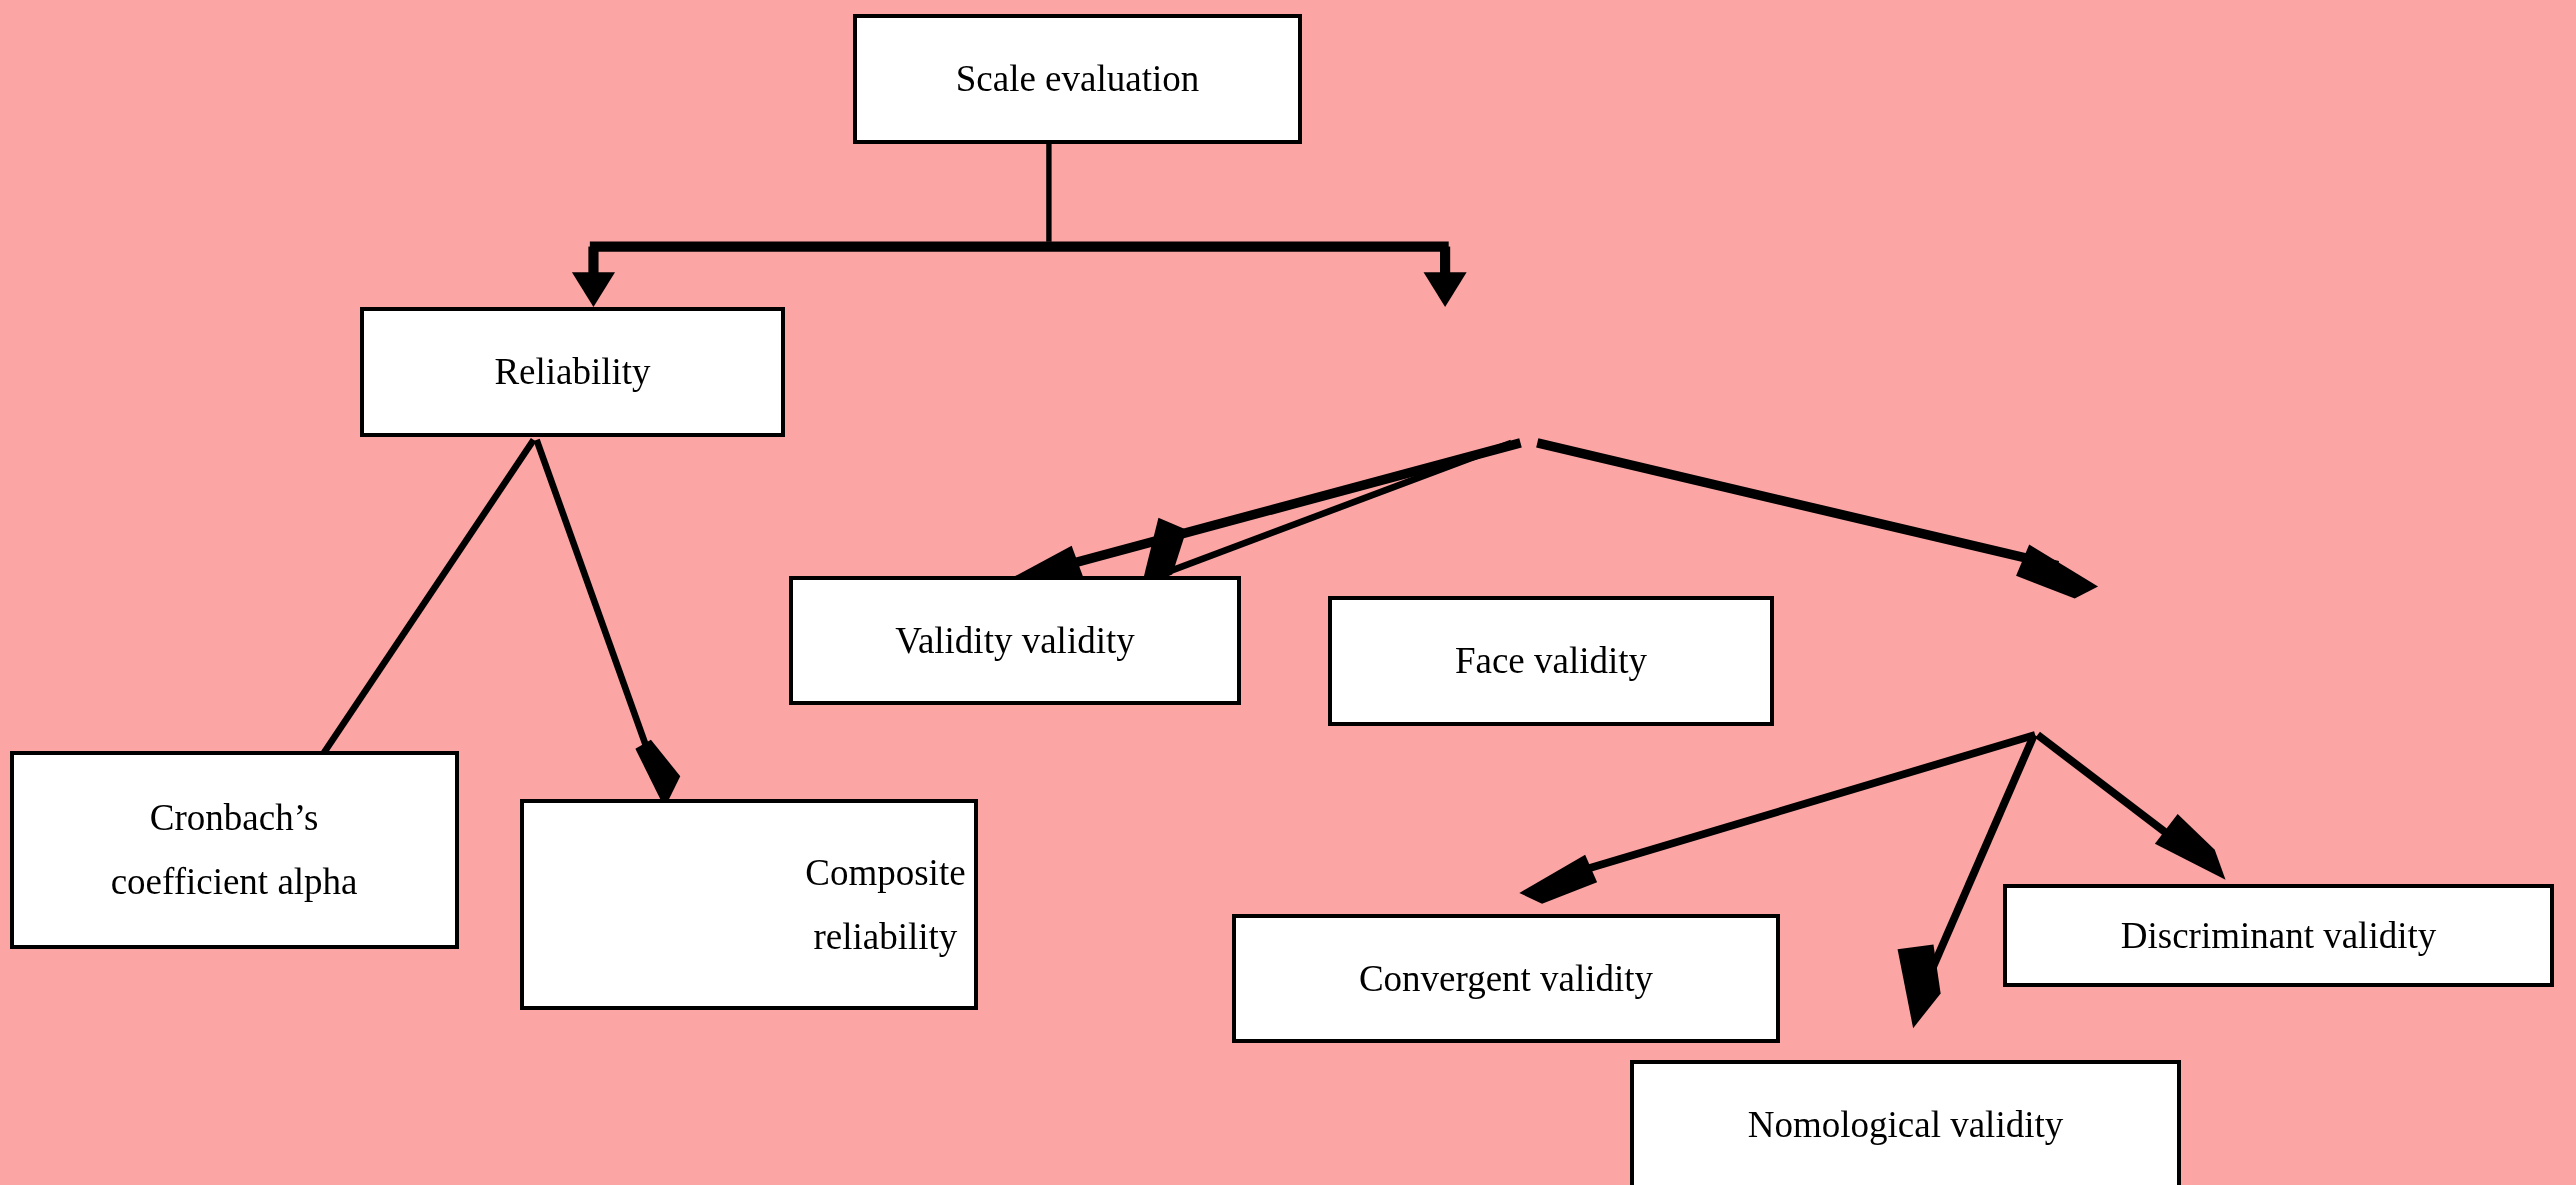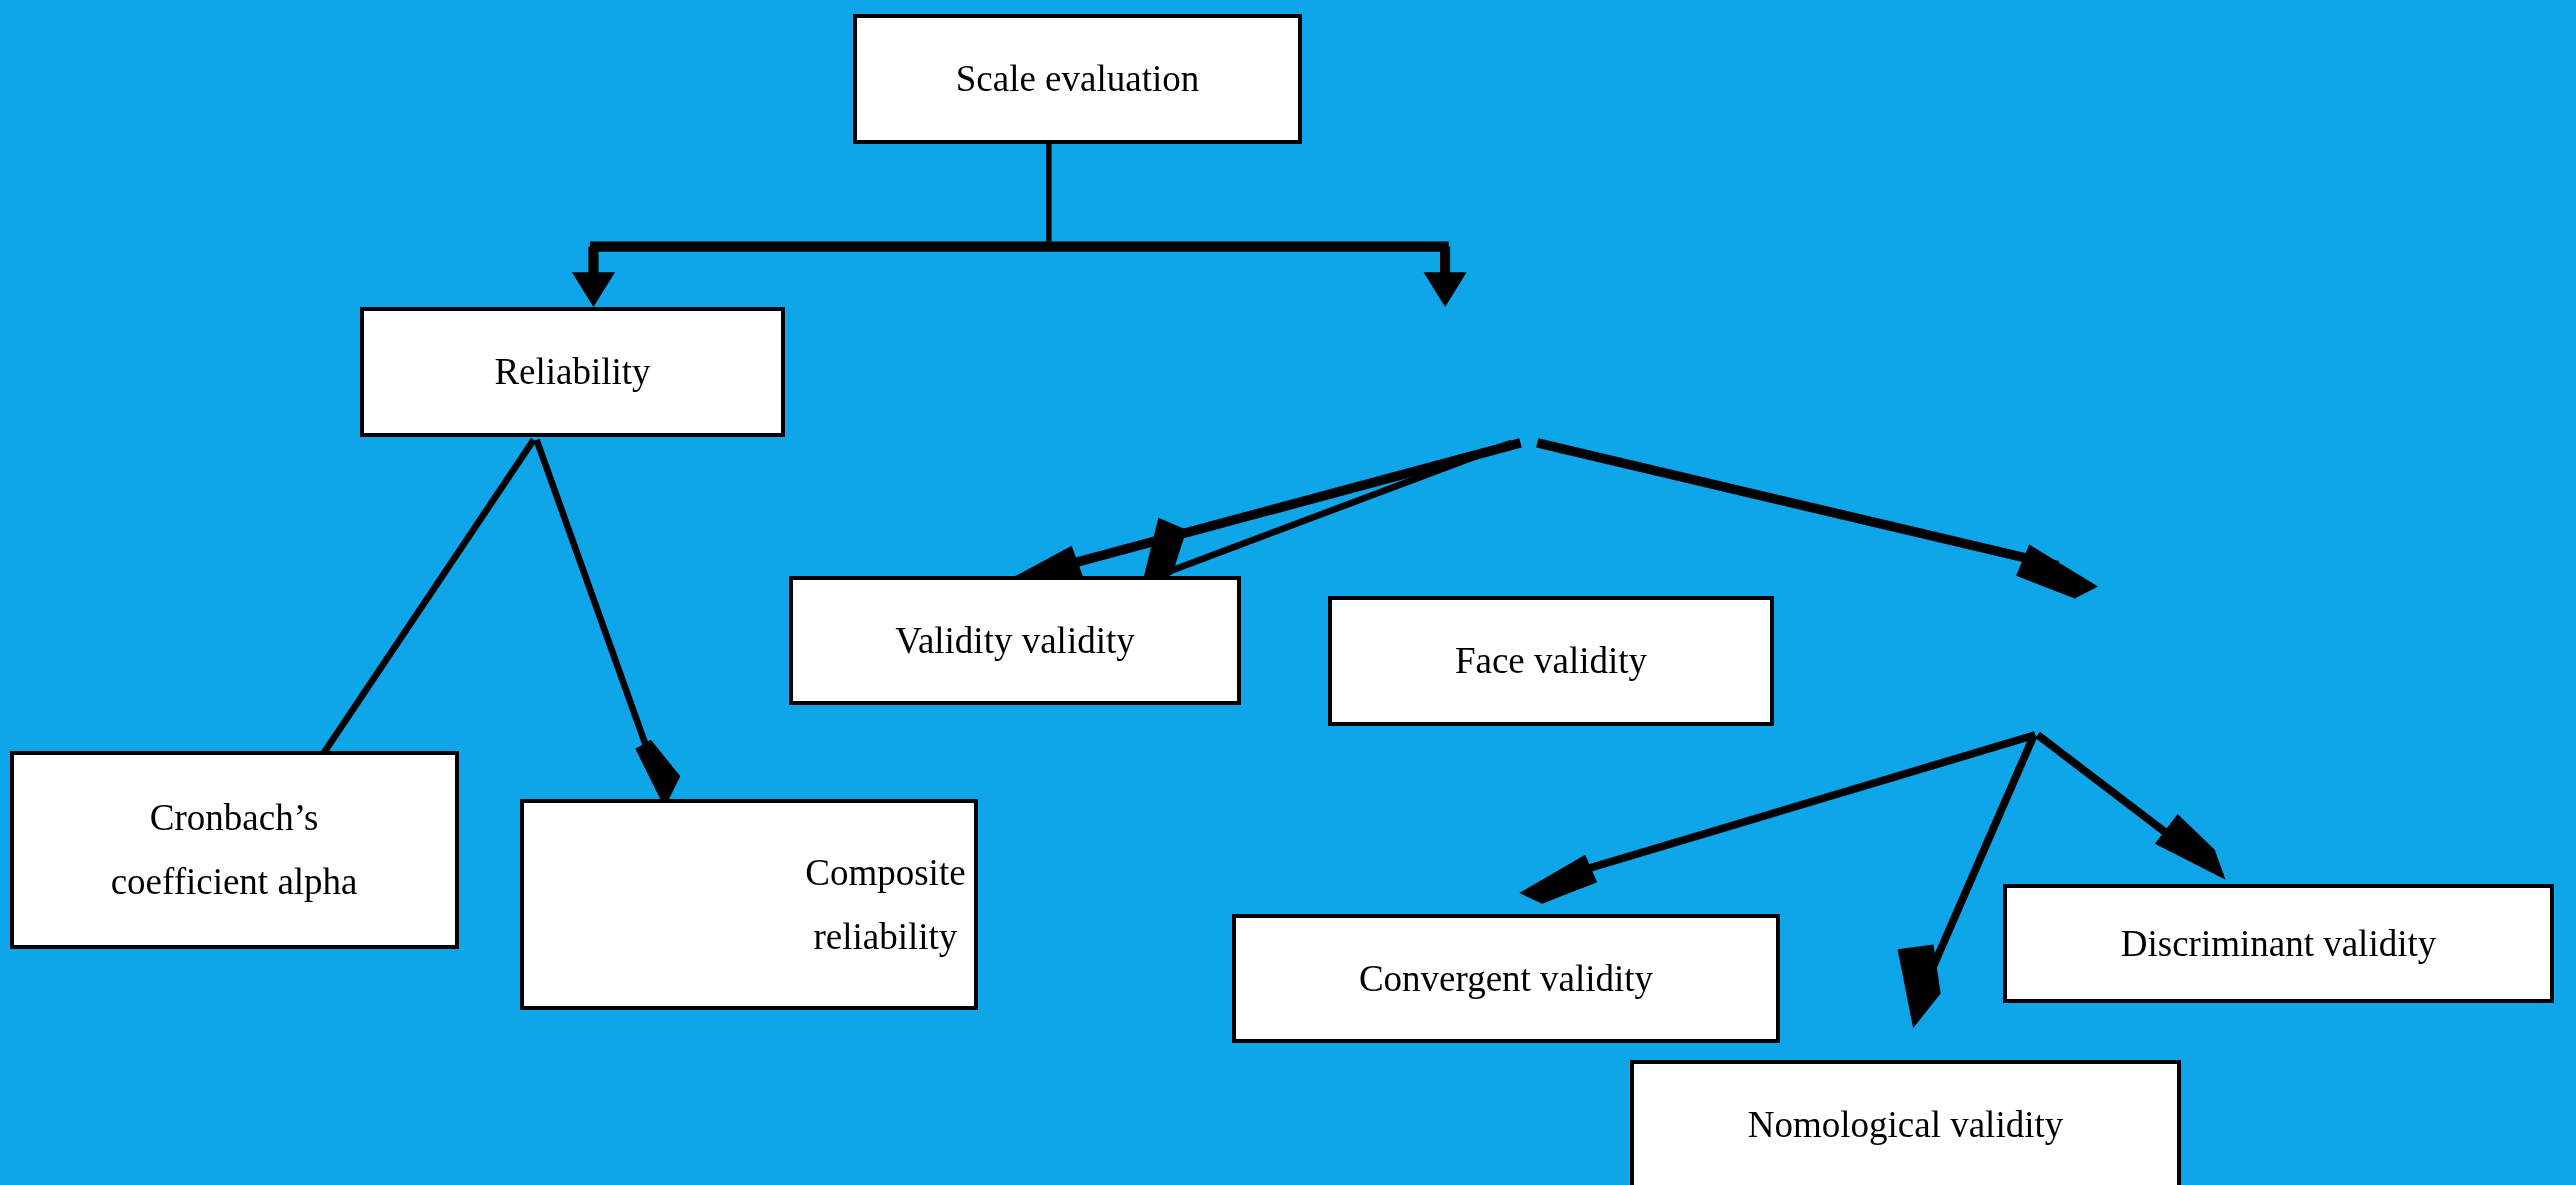--- a/index.html
+++ b/index.html
@@ -1,16 +1,16 @@
 <!DOCTYPE html>
 <html style="font-size:9.6px"><head>
 <meta charset="utf-8">
 <style>
   html,body{margin:0;padding:0;background:#ffffff;}
-  #stage{position:relative;width:2576px;height:1185px;background:#0ea5e9;
+  #stage{position:relative;width:2576px;height:1185px;background:#fca5a5;
          font-family:"Liberation Serif","DejaVu Serif",serif;overflow:hidden;}
   .node{position:absolute;box-sizing:border-box;border:4.2px solid #000000;background:#ffffff;
         display:flex;align-items:center;justify-content:center;text-align:center;
         color:#000000;line-height:1.45;z-index:3;}
   .node .lbl{display:block;padding:0 8.4px;}
   .node.two-line .lbl{line-height:1.72;}
   svg.edges{position:absolute;left:0;top:0;width:2576px;height:1185px;z-index:2;pointer-events:none;}
 </style>
 </head>
 <body>
@@ -99,18 +99,18 @@
 
 
   <div class="node" style="left:1232px;top:914px;width:548px;height:129px;font-size:37px;">
     <span class="lbl">Convergent validity</span>
   </div>
 
   <div class="node" style="left:1630px;top:1060px;width:551px;height:129px;font-size:37px;">
     <span class="lbl">Nomological validity</span>
   </div>
 
-  <div class="node" style="left:2003px;top:884px;width:551px;height:119px;font-size:37px;">
+  <div class="node" style="left:2003px;top:884px;width:551px;height:103px;font-size:37px;">
     <span class="lbl">Discriminant validity</span>
   </div>
 
 </div>
 
 
 </body></html>

